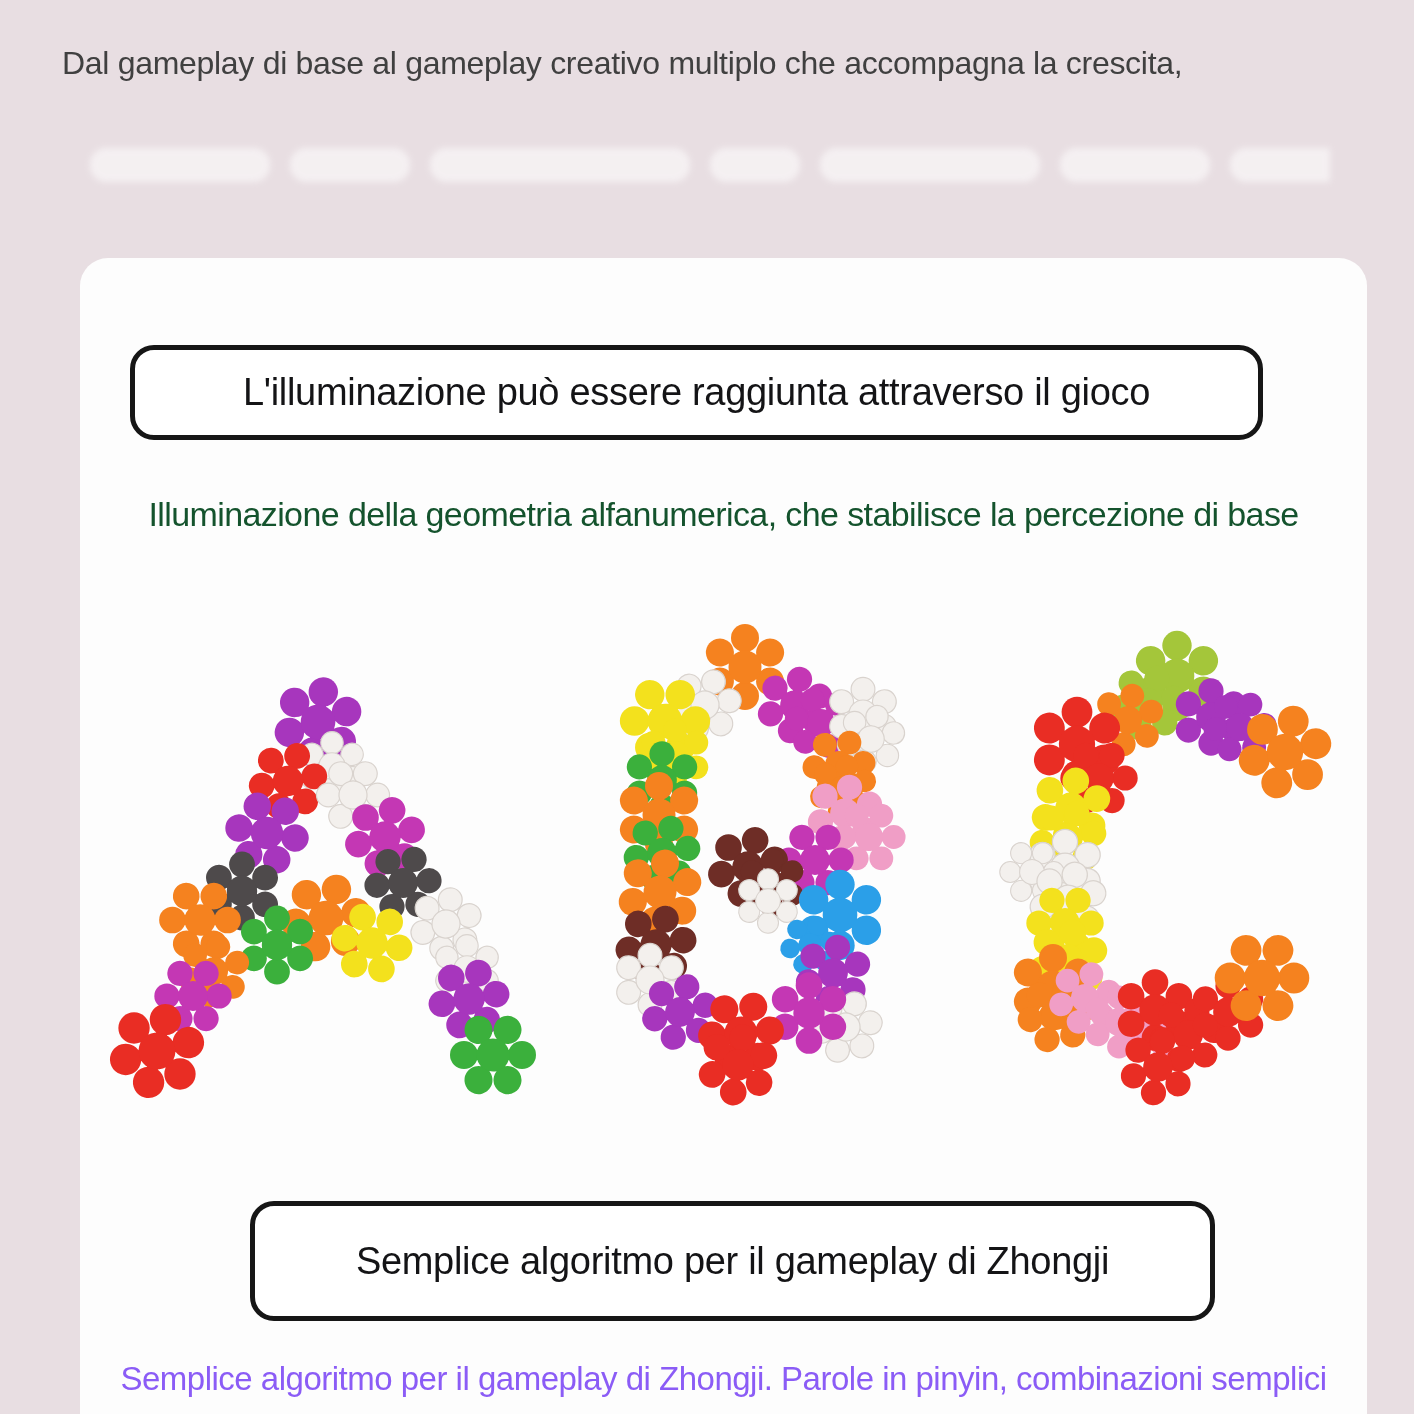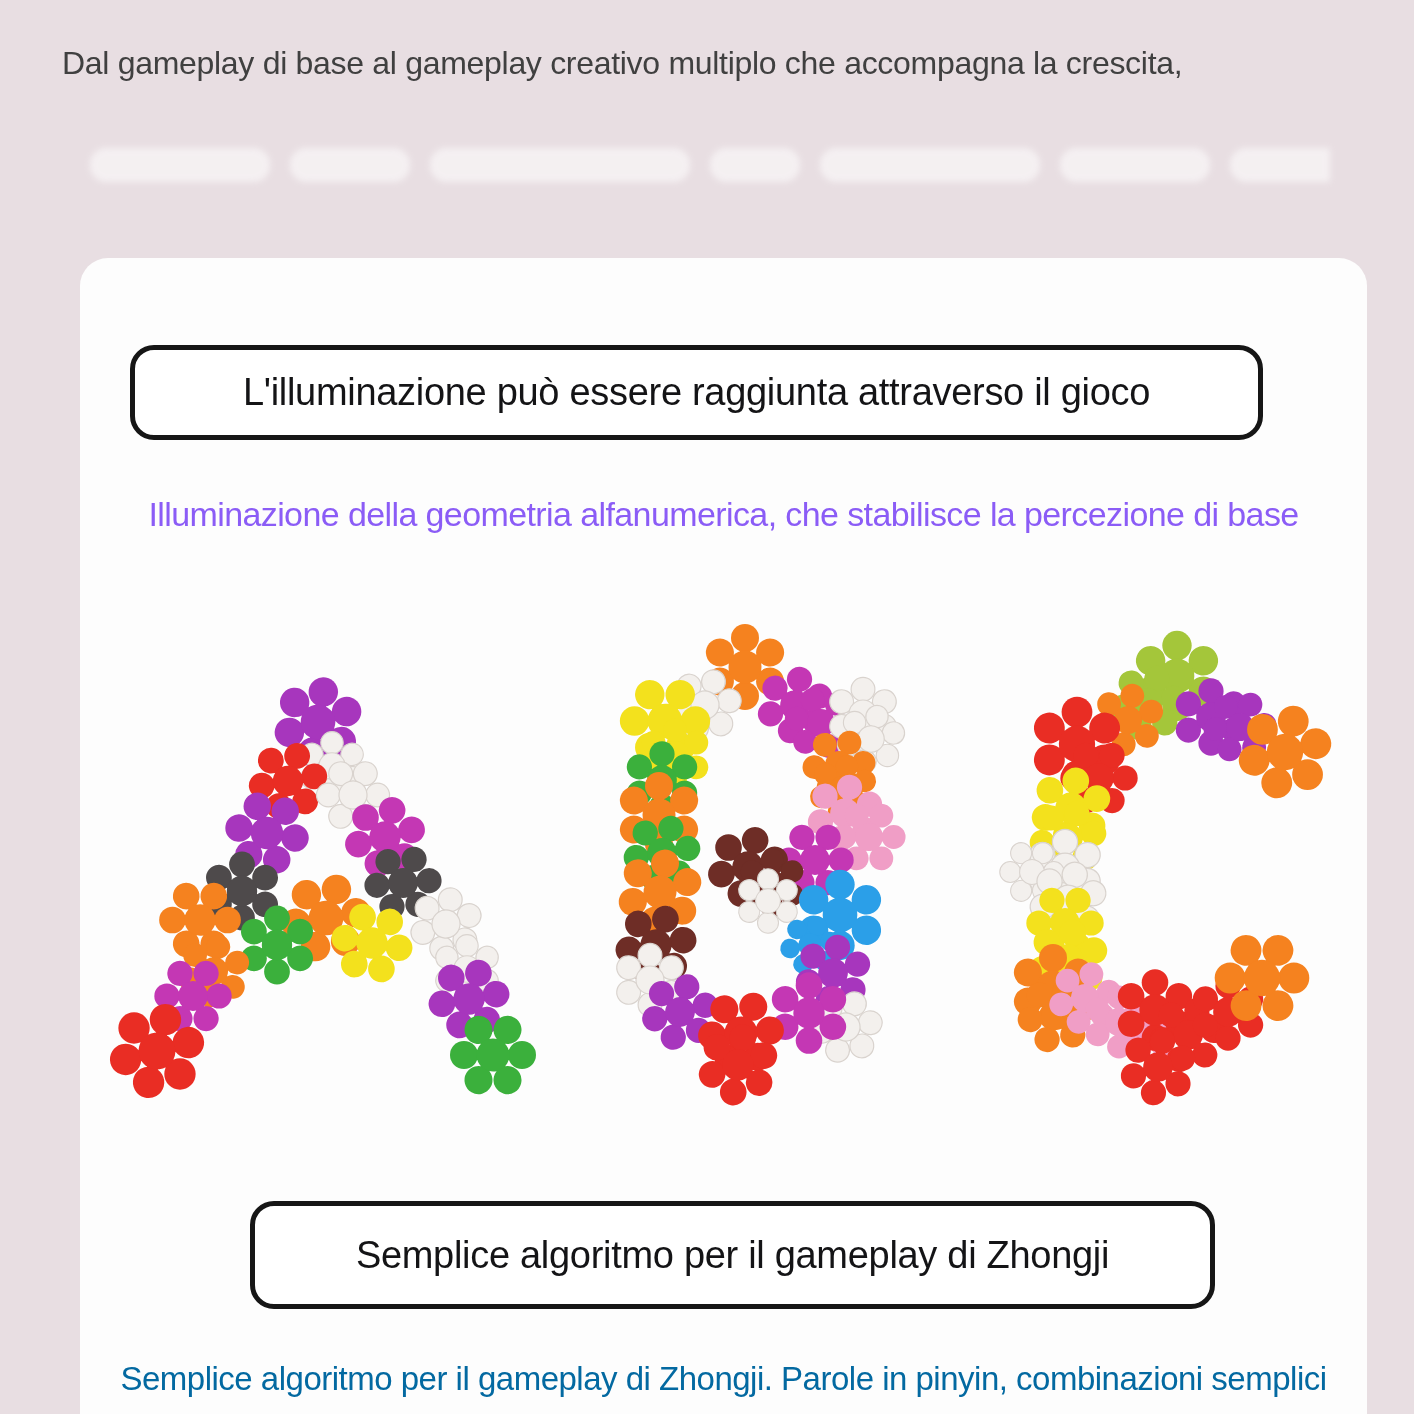--- a/index.html
+++ b/index.html
@@ -30,28 +30,28 @@
     position:absolute;left:80px;top:243px;width:1287px;height:1171px;
     background:#fdfdfd;border-radius:28px 28px 0 0;margin-top:15px;
   }
   .pill{
     position:absolute;box-sizing:border-box;
     border:5px solid #161616;border-radius:24px;background:#ffffff;
     display:flex;align-items:center;justify-content:center;
     font-size:38px;letter-spacing:-0.3px;color:#141416;white-space:nowrap;
   }
   .pill1{left:50px;top:87px;width:1133px;height:95px;}
-  .pill2{left:170px;top:943px;width:965px;height:108px;}
+  .pill2{left:170px;top:943px;width:965px;height:120px;}
   .subline{
     position:absolute;left:0;top:237px;width:100%;
-    text-align:center;font-size:34px;letter-spacing:-0.6px;color:#8b5cf6;white-space:nowrap;
+    text-align:center;font-size:34px;letter-spacing:-0.6px;color:#14532d;white-space:nowrap;
   }
   .bottomline{
     position:absolute;left:50%;top:1102px;transform:translateX(-50%);
-    font-size:33px;letter-spacing:-0.5px;color:#0369a1;white-space:nowrap;
+    font-size:33px;letter-spacing:-0.5px;color:#8b5cf6;white-space:nowrap;
   }
   .abc-svg{position:absolute;left:0;top:312px;width:1287px;height:620px;}
 </style>
 </head>
 <body>
 
 <div class="intro">
   <div>Dal gameplay di base al gameplay creativo multiplo che accompagna la crescita,</div>
 </div>
 

